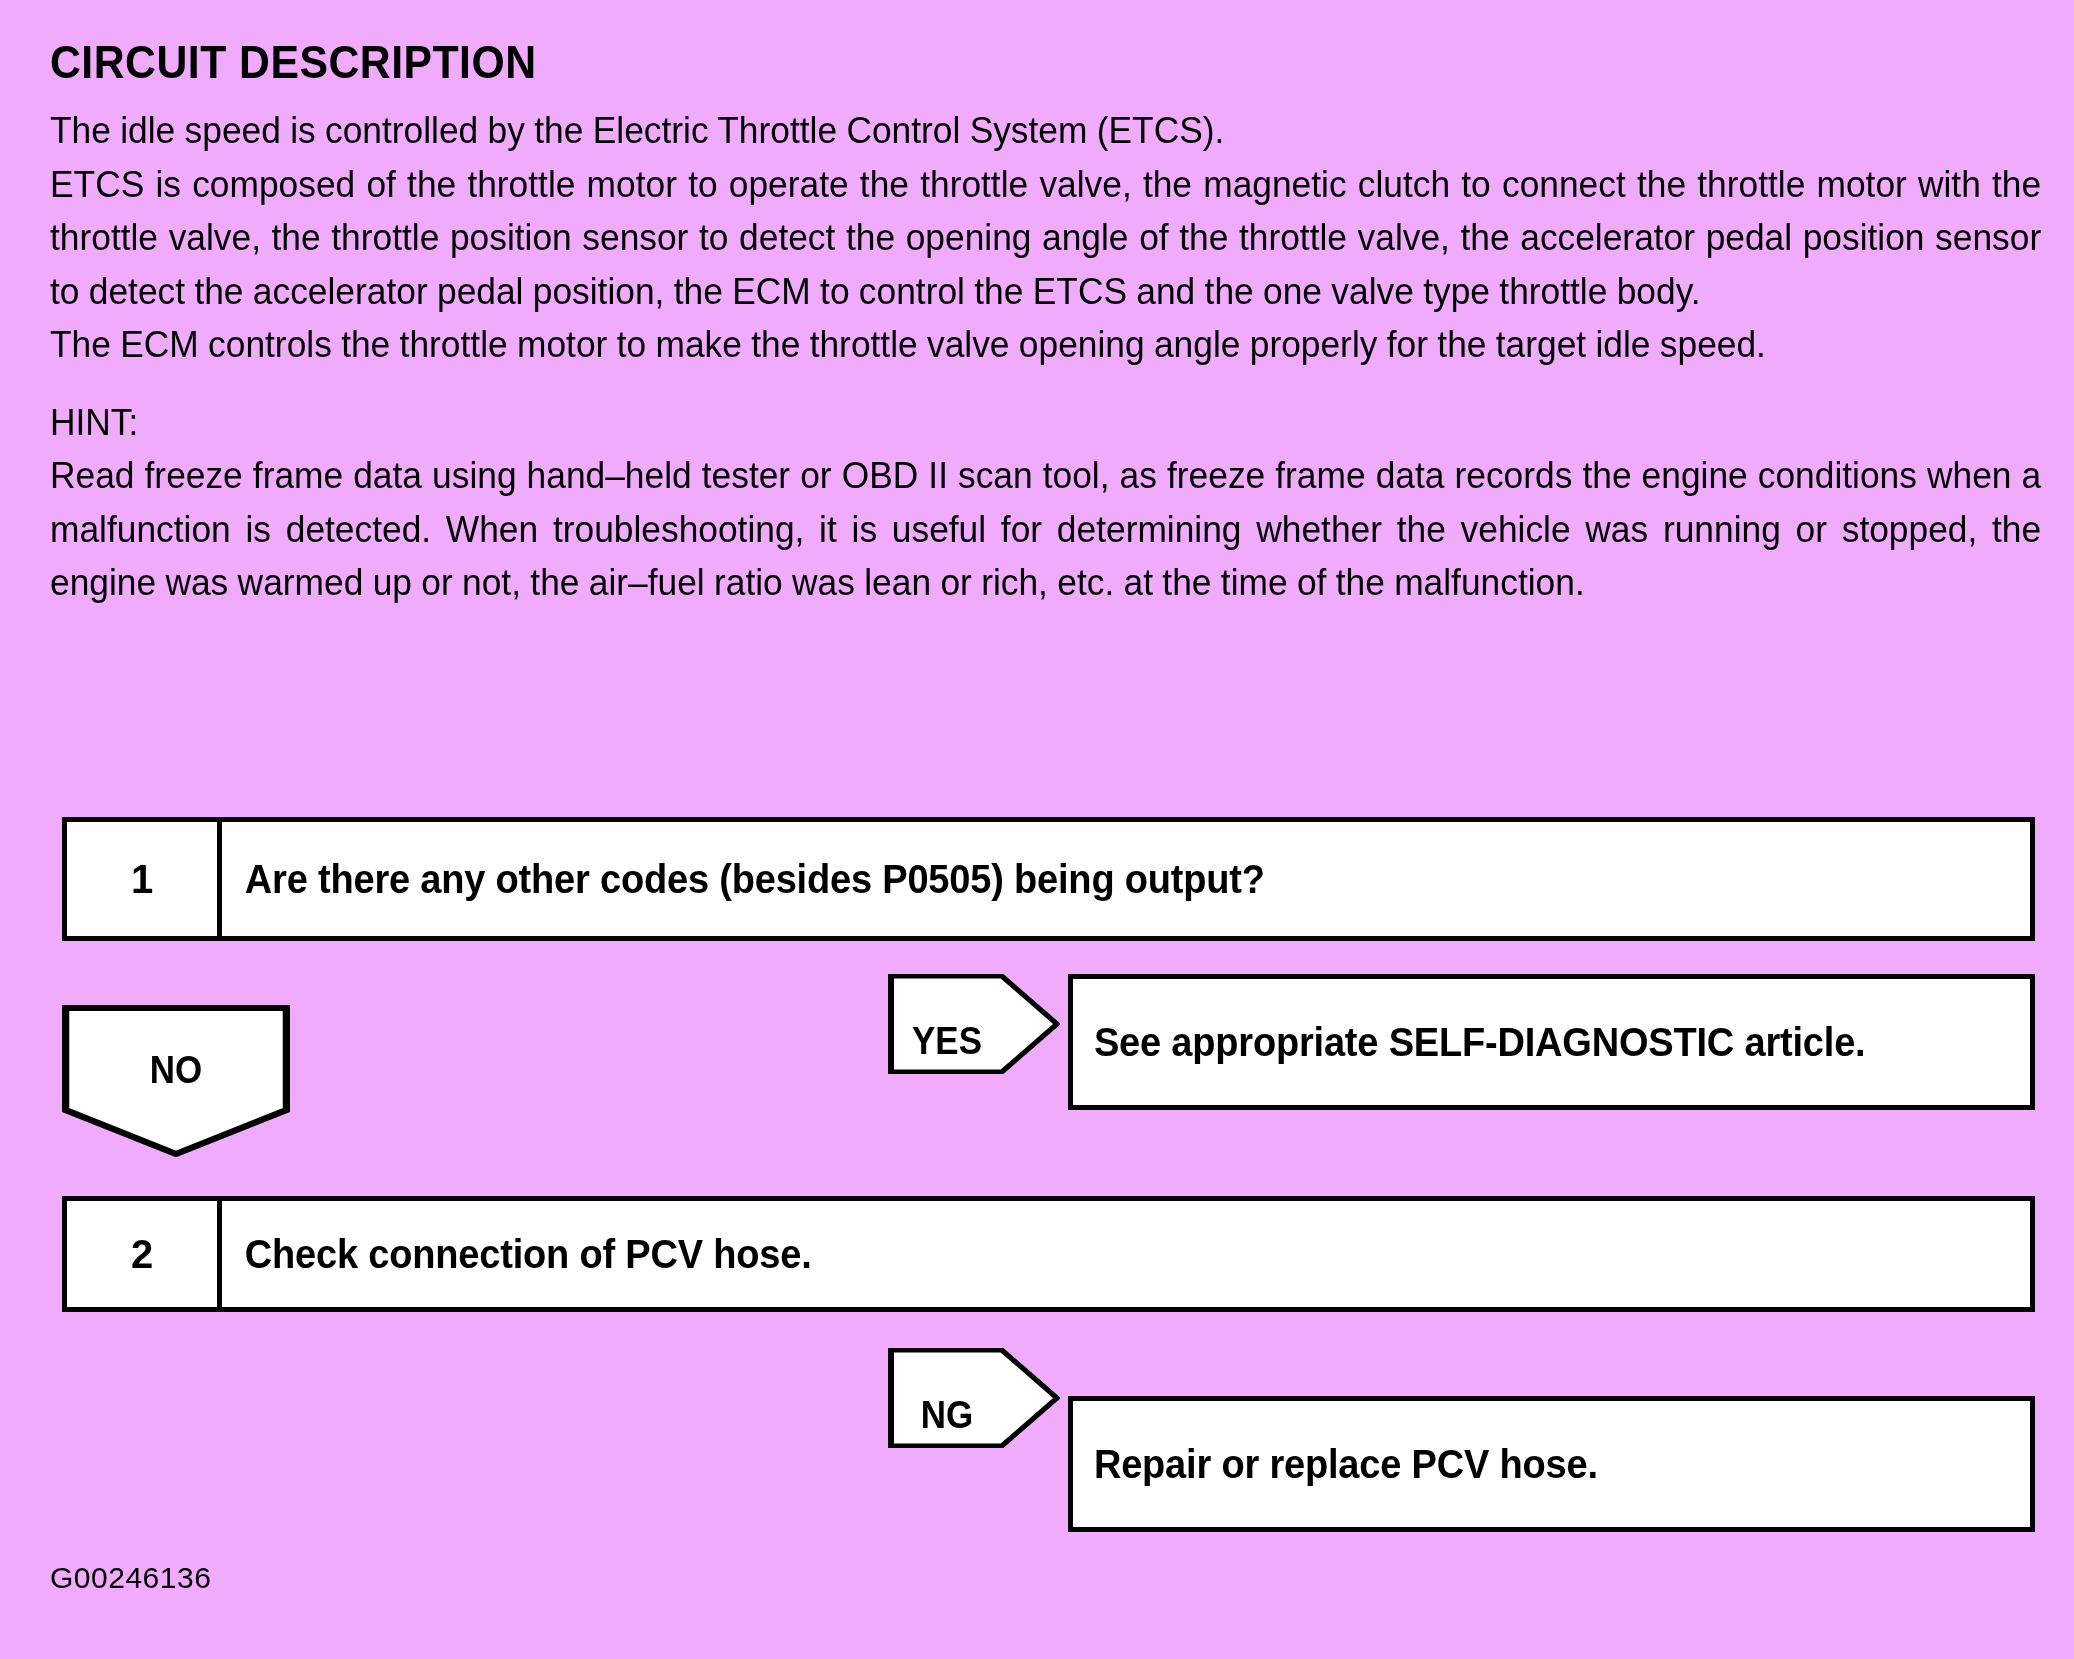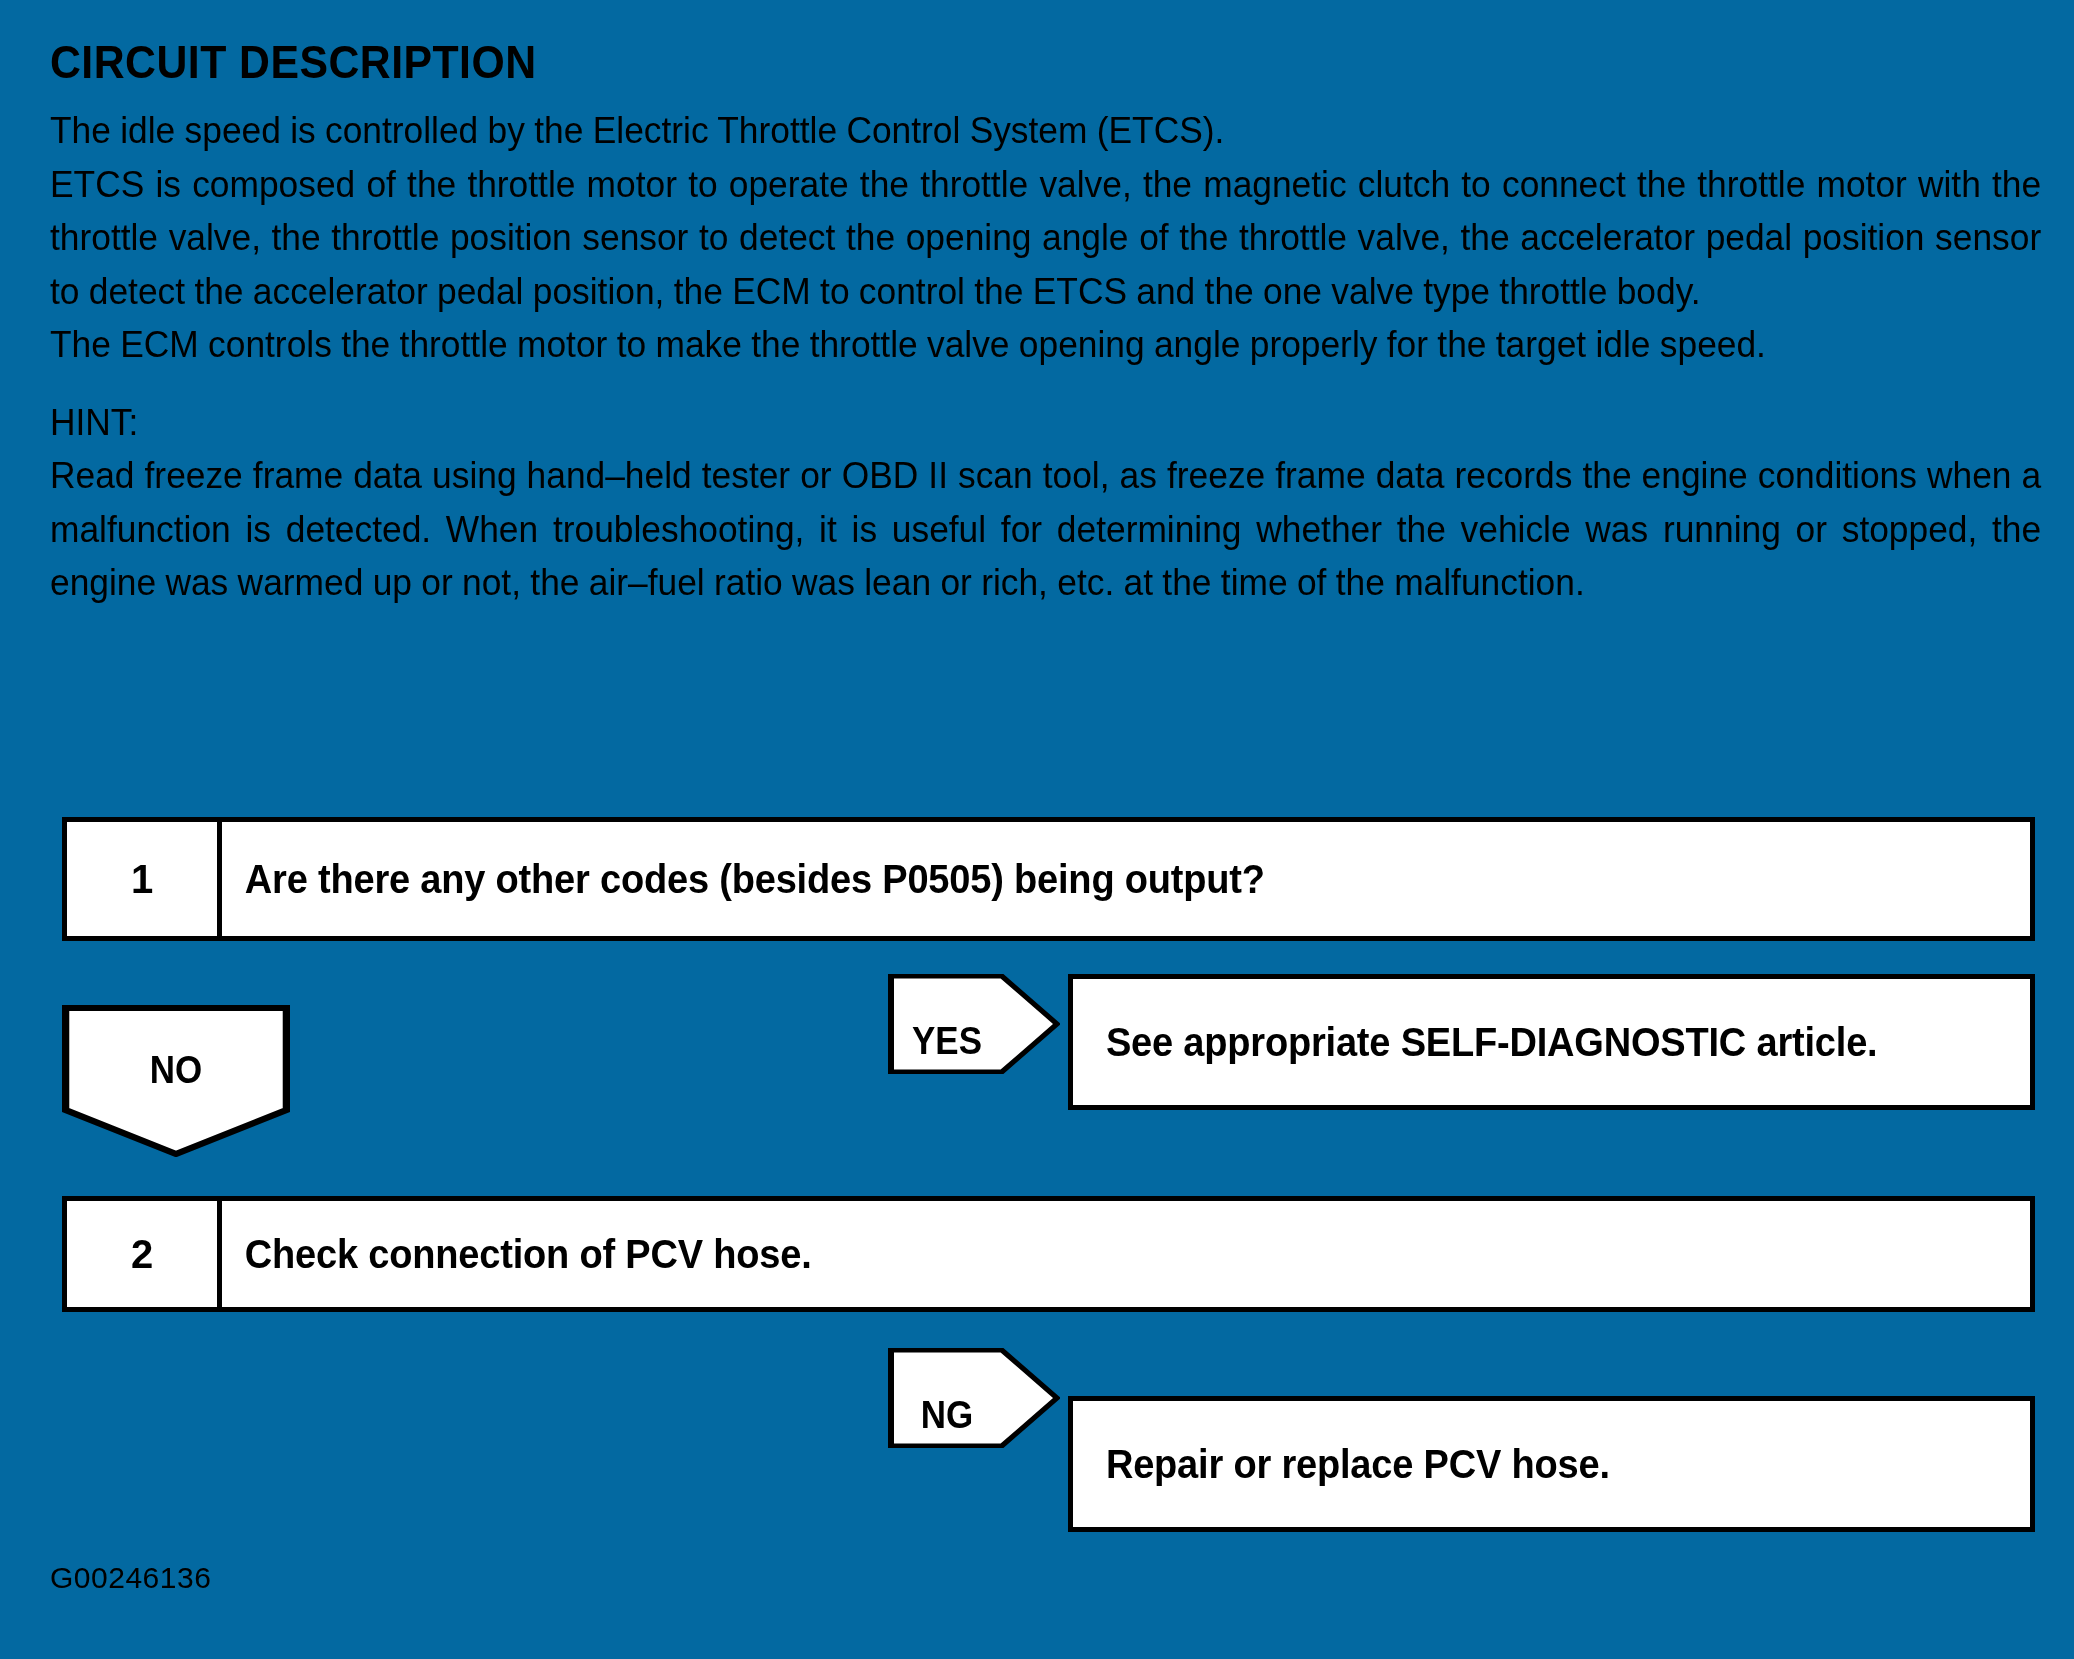--- a/index.html
+++ b/index.html
@@ -8,21 +8,21 @@
     background: #ffffff;
   }
   body {
     font-family: "Liberation Sans", sans-serif;
     color: #000000;
   }
   #page {
     position: relative;
     width: 2074px;
     height: 1659px;
-    background: #0369a1;
+    background: #f0abfc;
     overflow: hidden;
   }
 
   
   .text-area {
     position: absolute;
     left: 50px;
     top: 34px;
     width: 1990px;
   }
@@ -139,21 +139,20 @@
     transform: scaleX(0.92);
   }
 
   .result-box {
     position: absolute;
     border: 5px solid #000000;
     background: #ffffff;
     box-sizing: border-box;
     display: flex;
     align-items: center;
-    padding-left: 12px;
   }
   .result-text {
     padding-left: 22px;
     font-weight: bold;
     font-size: 40px;
     line-height: 46px;
     letter-spacing: -0.2px;
     transform: scaleX(0.95);
     transform-origin: left center;
     white-space: nowrap;

